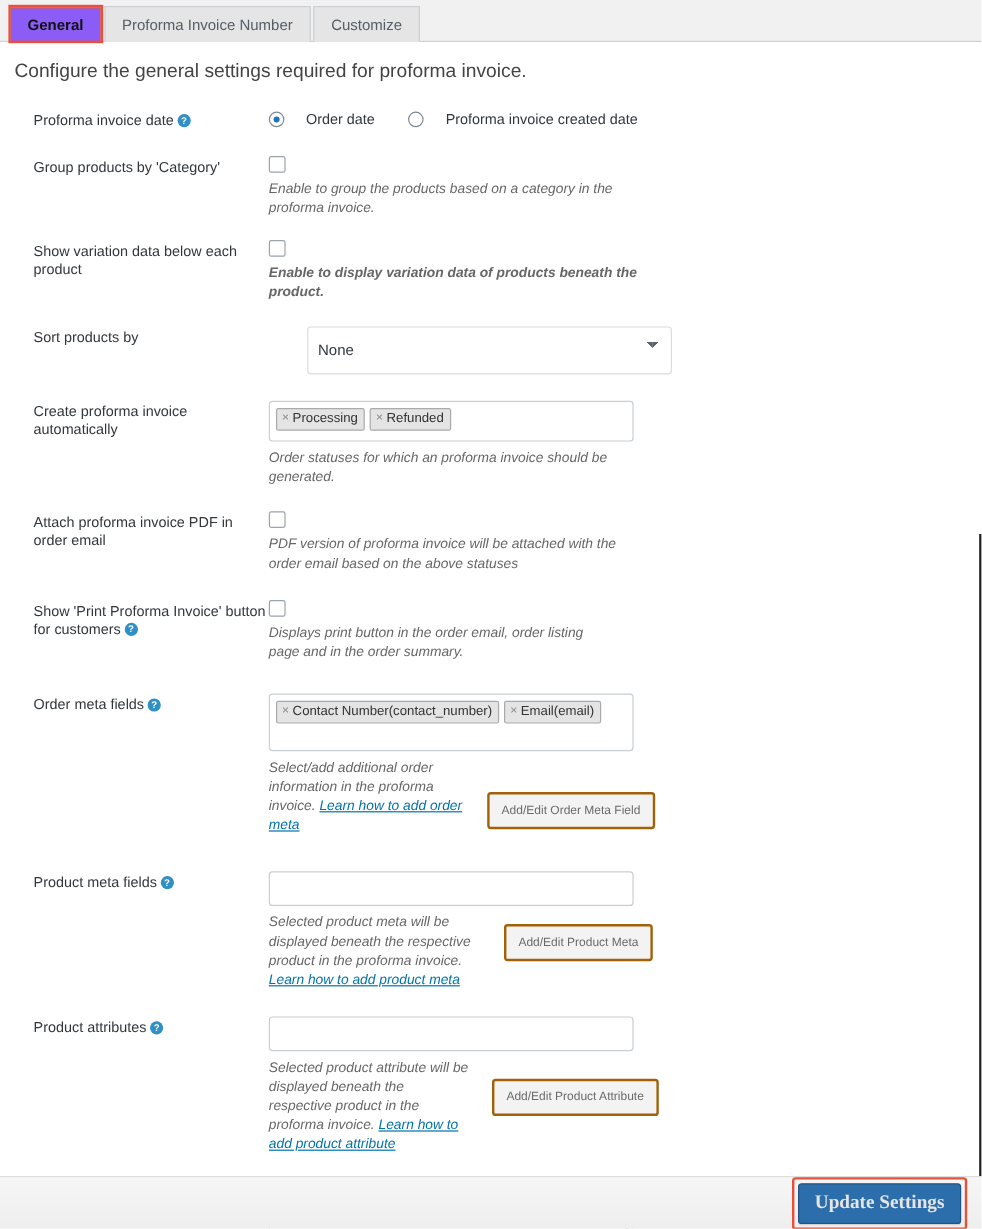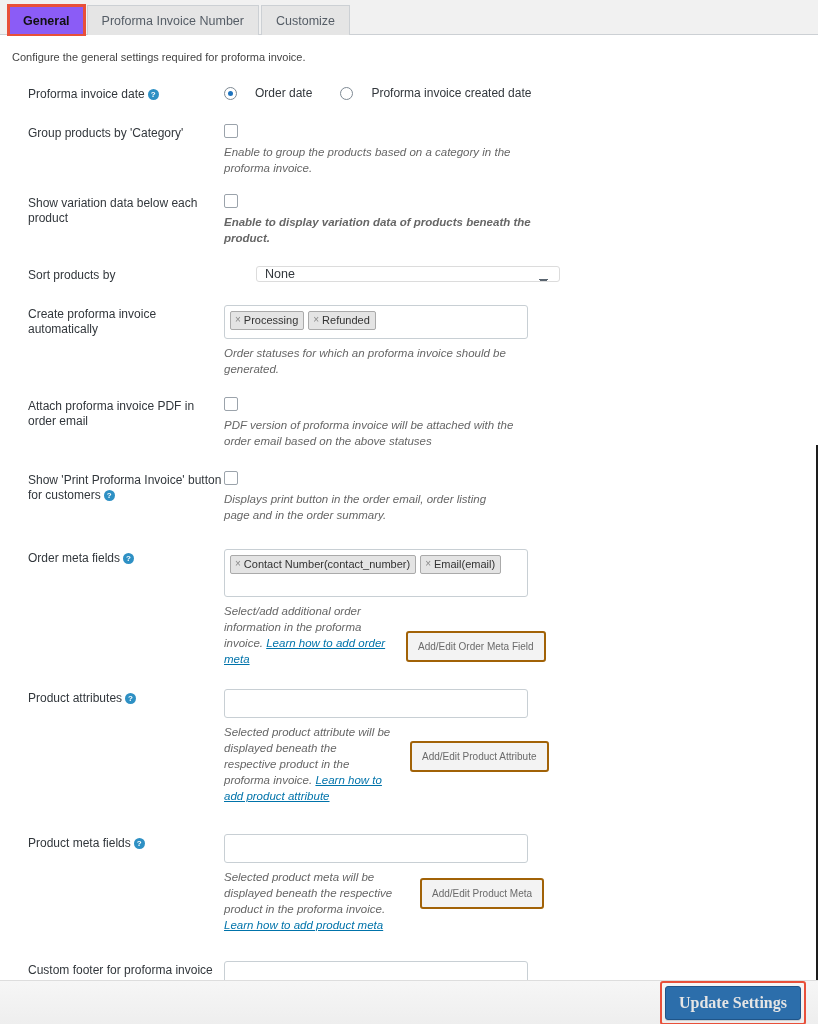--- a/index.html
+++ b/index.html
@@ -57,21 +57,21 @@
 
   
   .panel {
     background: #ffffff;
     padding: 0 18px;
     box-sizing: border-box;
     position: relative;
     height: 940px;
   }
   .intro {
-    font-size: 11px;
+    font-size: 16px;
     color: #444;
     padding-top: 16px;
     padding-bottom: 4px;
     margin-left: -6px;
   }
 
   
   .row {
     display: flex;
     align-items: flex-start;
@@ -165,21 +165,21 @@
     border: 1px solid #9ba3ab;
     border-radius: 2px;
     background: #fff;
     display: block;
     box-sizing: border-box;
     cursor: pointer;
   }
 
   select.select-box {
     width: 304px;
-    height: 16px;
+    height: 40px;
     border: 1px solid #dcdcdc;
     border-radius: 3px;
     background: #fff;
     font-size: 12.5px;
     color: #32373c;
     padding: 0 8px;
     box-sizing: border-box;
     font-family: "Liberation Sans", sans-serif;
     -webkit-appearance: none;
     appearance: none;
@@ -434,45 +434,45 @@
           </span>
       </div>
       <div class="desc desc-with-btn">
         <span>Select/add additional order information in the proforma invoice.</span>
         <a class="inline-link" href="#">Learn how to add order meta</a>
       </div>
       <button class="side-btn" style="left:182px; top:82px;">Add/Edit Order Meta Field</button>
     </div>
   </div>
 
+  <div class="row" style="margin-top:30px;">
+    <div class="label-col">
+      <span>Product meta fields</span><span class="help">?</span>
+    </div>
+    <div class="field-col">
+      <div class="textbox"></div>
+      <div class="desc desc-with-btn">
+        <span>Selected product meta will be displayed beneath the respective product in the proforma invoice.</span>
+        <a class="inline-link" href="#">Learn how to add product meta</a>
+      </div>
+      <button class="side-btn" style="left:196px; top:44px;">Add/Edit Product Meta</button>
+    </div>
+  </div>
+
   <div class="row" style="margin-top:22px;">
     <div class="label-col">
       <span>Product attributes</span><span class="help">?</span>
     </div>
     <div class="field-col">
       <div class="textbox"></div>
       <div class="desc" style="max-width:168px;">
         <span>Selected product attribute will be displayed beneath the respective product in the proforma invoice.</span>
         <a class="inline-link" href="#">Learn how to add product attribute</a>
       </div>
       <button class="side-btn" style="left:186px; top:52px;">Add/Edit Product Attribute</button>
-    </div>
-  </div>
-
-  <div class="row" style="margin-top:30px;">
-    <div class="label-col">
-      <span>Product meta fields</span><span class="help">?</span>
-    </div>
-    <div class="field-col">
-      <div class="textbox"></div>
-      <div class="desc desc-with-btn">
-        <span>Selected product meta will be displayed beneath the respective product in the proforma invoice.</span>
-        <a class="inline-link" href="#">Learn how to add product meta</a>
-      </div>
-      <button class="side-btn" style="left:196px; top:44px;">Add/Edit Product Meta</button>
     </div>
   </div>
 
   <div class="row" style="margin-top:28px;">
     <div class="label-col">
       <span>Custom footer for proforma invoice</span><span class="help">?</span>
     </div>
     <div class="field-col">
       <div class="textarea"></div>
       <div class="desc" style="max-width:330px;">If left blank, defaulted to footer from General settings.</div>

